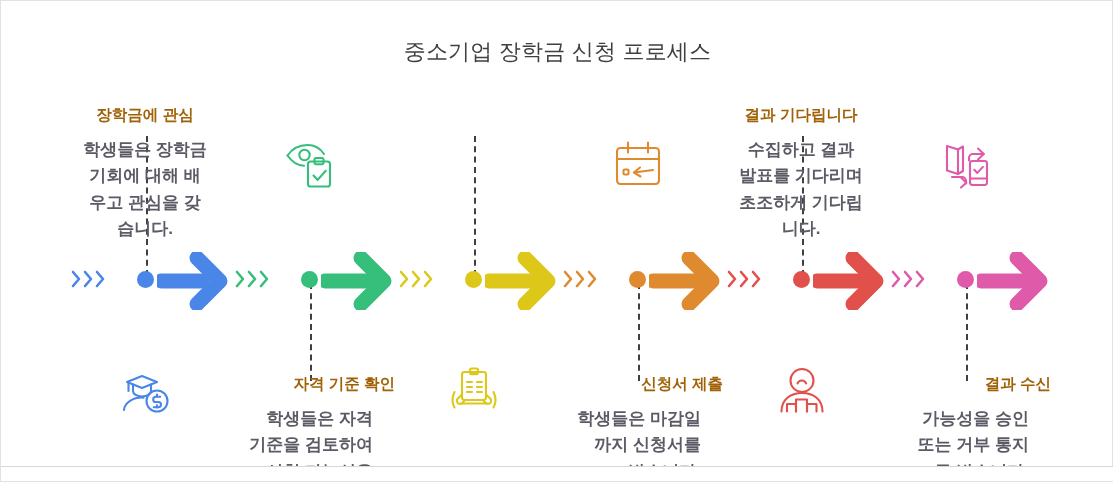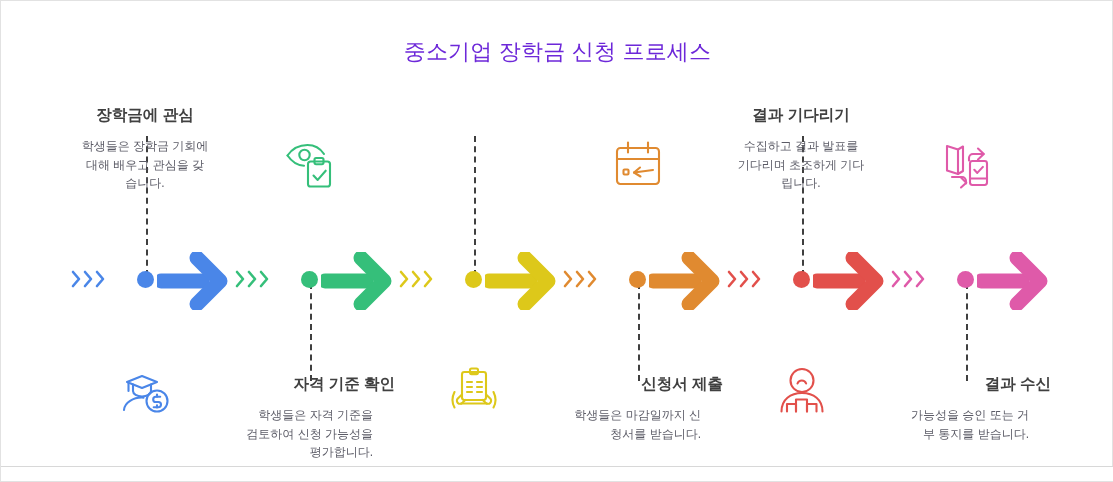--- a/index.html
+++ b/index.html
@@ -23,21 +23,21 @@
     border: 1px solid #e2e2e2;
   }
   .title {
     position: absolute;
     top: 36px;
     left: 0;
     width: 1113px;
     text-align: center;
     font-size: 22px;
     font-weight: 400;
-    color: #6d28d9;
+    color: #404040;
     letter-spacing: 0.2px;
   }
   .footer-bar {
     position: absolute;
     left: 0;
     bottom: 0;
     width: 1113px;
     height: 14px;
     background: #ffffff;
     border-top: 1px solid #d8d8d8;
@@ -102,27 +102,27 @@
     position: absolute;
     width: 172px;
     left: -4px;
     text-align: center;
   }
   .txt.up   { top: 104px; }
   .txt.down { top: 373px; text-align: right; }
   .step-title {
     font-size: 15.5px;
     font-weight: bold;
-    color: #404040;
+    color: #a16207;
     margin: 0 0 10px 0;
     line-height: 1.3;
   }
   .step-desc {
-    font-size: 12px;
-    font-weight: 400;
+    font-size: 17px;
+    font-weight: 700;
     color: #5b5b66;
     line-height: 1.55;
     margin: 12px auto;
     width: 128px;
   }
   .icon-wrap {
     position: absolute;
     left: 50%;
     transform: translateX(-50%);
     width: 56px;
@@ -308,21 +308,21 @@
           </div>
           <div class="node-dot" style="background:#e2504b"></div>
           <div class="big-arrow">
             <svg width="72" height="58" viewBox="0 0 72 58">
               <path d="M4 29 H45" fill="none" stroke="#e2504b" stroke-width="15" stroke-linecap="round"></path>
               <path d="M40 6 L63 29 L40 52" fill="none" stroke="#e2504b" stroke-width="15" stroke-linecap="round" stroke-linejoin="round"></path>
             </svg>
           </div>
         </div>
         <div class="txt up">
-          <div class="step-title">결과 기다리기</div>
+          <div class="step-title">결과 기다립니다</div>
           <div class="step-desc">수집하고 결과 발표를 기다리며 초조하게 기다립니다.</div>
         </div>
         <div class="icon-wrap icon-down">
           <svg width="52" height="52" viewBox="0 0 52 52">
             <circle fill="none" stroke="#e2504b" stroke-width="2.1" stroke-linecap="round" stroke-linejoin="round" cx="26" cy="15.5" r="11.5"></circle>
             <path fill="none" stroke="#e2504b" stroke-width="2.1" stroke-linecap="round" stroke-linejoin="round" d="M21.5 18.5 a4.6 4.6 0 0 1 8.6 0"></path>
             <path fill="none" stroke="#e2504b" stroke-width="2.1" stroke-linecap="round" stroke-linejoin="round" d="M5.5 46.5 C5.5 34.5 14.5 28 26 28 C37.5 28 46.5 34.5 46.5 46.5"></path>
             <path fill="none" stroke="#e2504b" stroke-width="2.1" stroke-linecap="round" stroke-linejoin="round" d="M11 46.5 v-7.5 h9 v7.5"></path>
             <path fill="none" stroke="#e2504b" stroke-width="2.1" stroke-linecap="round" stroke-linejoin="round" d="M20 46.5 v-12 h11 v12"></path>
             <path fill="none" stroke="#e2504b" stroke-width="2.1" stroke-linecap="round" stroke-linejoin="round" d="M31 46.5 v-7.5 h9.5 v7.5"></path>

